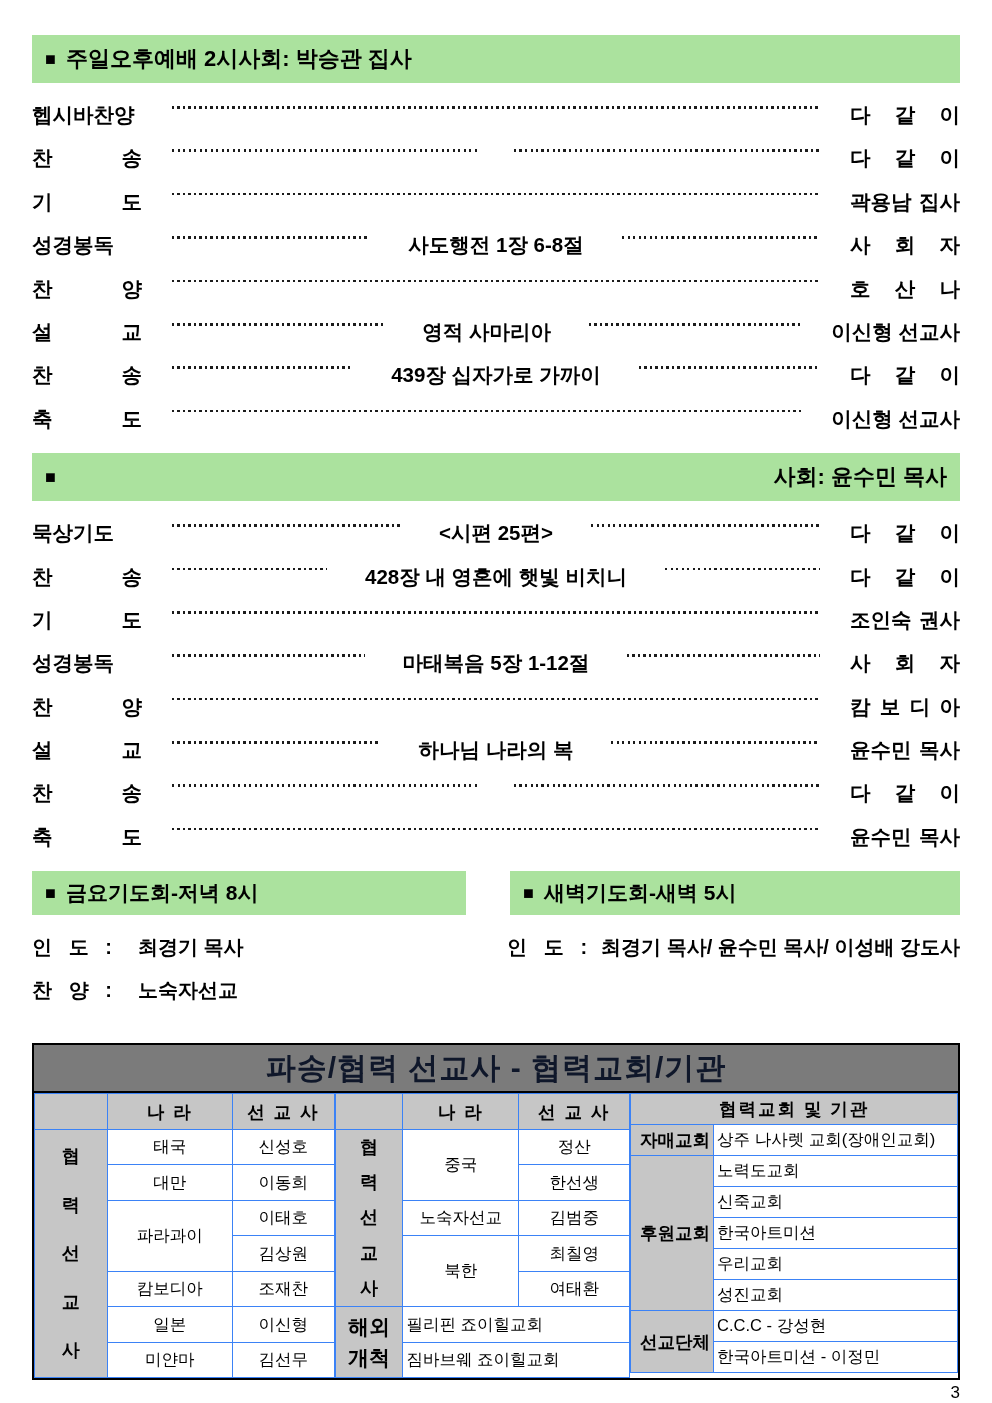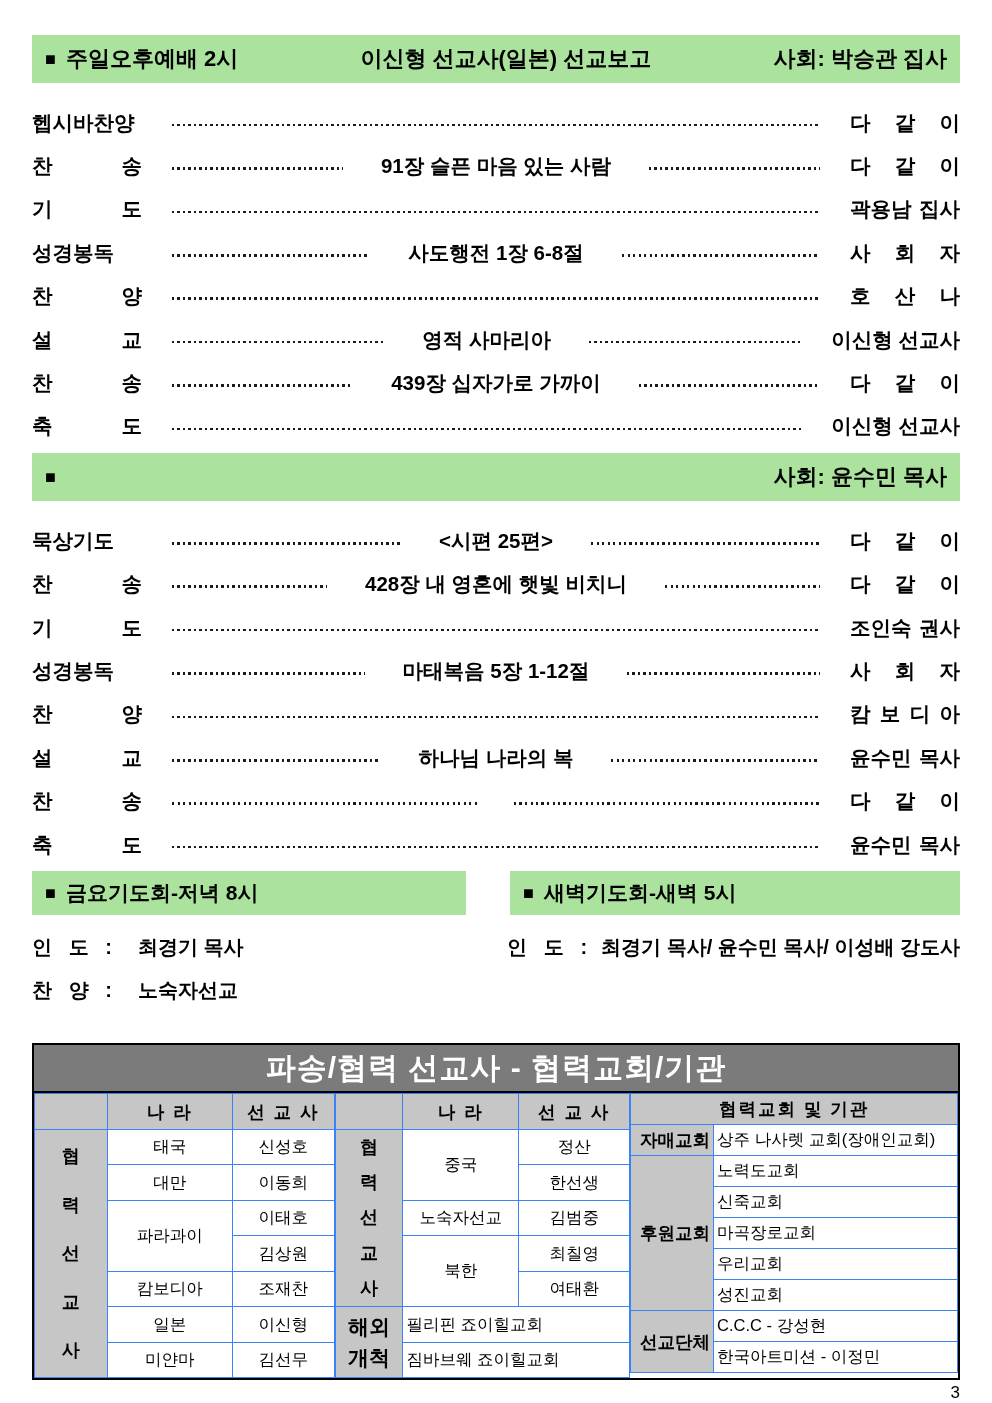--- a/index.html
+++ b/index.html
@@ -25,21 +25,21 @@
   .band .bullet { font-size: 18px; margin-right: 10px; }
   .band .b-center { flex: 1; text-align: center; }
   .band-row { display: flex; margin-top: 5px; }
   .band-sm { height: 44px; font-size: 21px; }
   .band-fri { width: 434px; margin-right: 44px; }
   .band-dawn { flex: 1; }
 
   
   .wlist { margin-top: 18px; }
   .wrow {
-    display: flex; align-items: center;
+    display: flex; align-items: flex-start;
     height: 43.4px;
     font-weight: bold; font-size: 20.5px;
     white-space: nowrap;
     gap: 24px;
   }
   .wlbl { width: 110px; text-align: justify; text-align-last: justify; }
   .leader {
     flex: 1; height: 2.6px; margin: 5px 6px 0 6px;
     background: repeating-linear-gradient(90deg, #1b1b1b 0 2.2px, transparent 2.2px 5.5px);
   }
@@ -50,21 +50,21 @@
   .pm-cols { display: flex; margin-top: 19px; }
   .pm-left { width: 478px; }
   .pm-right { flex: 1; }
   .pm-line { display: flex; align-items: flex-start; height: 43px; font-weight: bold; font-size: 20px; white-space: nowrap; }
   .pm-lbl { width: 80px; text-align: justify; text-align-last: justify; margin-right: 26px; }
   .pm-right .pm-lbl { margin-right: 14px; }
 
   
   .mission { margin-top: 23px; }
   .m-title {
-    background: #7b7b7b; color: #ffffff;
+    background: #7b7b7b; color: #0f172a;
     border: 2px solid #000; border-bottom: none;
     height: 48px; line-height: 46px;
     text-align: center; font-weight: bold; font-size: 30px;
     letter-spacing: 1px;
   }
   .m-body { display: flex; border: 2px solid #000; }
   table { border-collapse: collapse; table-layout: fixed; height: 277px; }
   td {
     border: 1px solid #3b82f6;
     text-align: center; vertical-align: middle;
@@ -84,34 +84,32 @@
   .pageno { text-align: right; font-size: 17px; margin-top: 3px; padding-right: 0; font-weight: normal; }
 </style>
 </head>
 <body>
 
 <div class="page">
 
   <div class="band">
     <span class="bullet">■</span>
     <span>주일오후예배 2시</span>
-    <span class="b-center">이신형 선교사(일본) 선교보고</span>
     <span>사회: 박승관 집사</span>
   </div>
 
   <div class="wlist">
     <div class="wrow">
       <span class="wlbl">헵시바찬양</span>
       <span class="leader"></span>
       <span class="wrgt">다 같 이</span>
     </div>
     <div class="wrow">
       <span class="wlbl">찬 송</span>
       <span class="leader"></span>
-      <span class="wmid">91장 슬픈 마음 있는 사람</span>
       <span class="leader"></span>
       <span class="wrgt">다 같 이</span>
     </div>
     <div class="wrow">
       <span class="wlbl">기 도</span>
       <span class="leader"></span>
       <span class="wrgt">곽용남 집사</span>
     </div>
     <div class="wrow">
       <span class="wlbl">성경봉독</span>
@@ -342,21 +340,21 @@
             <td class="la">상주 나사렛 교회(장애인교회)</td>
           </tr>
           <tr>
             <td class="lbl-cell glabel" rowspan="5">후원교회</td>
             <td class="la">노력도교회</td>
           </tr>
           <tr>
             <td class="la">신죽교회</td>
           </tr>
           <tr>
-            <td class="la">마곡장로교회</td>
+            <td class="la">한국아트미션</td>
           </tr>
           <tr>
             <td class="la">우리교회</td>
           </tr>
           <tr>
             <td class="la">성진교회</td>
           </tr>
           <tr>
             <td class="lbl-cell glabel" rowspan="2">선교단체</td>
             <td class="la">C.C.C - 강성현</td>

